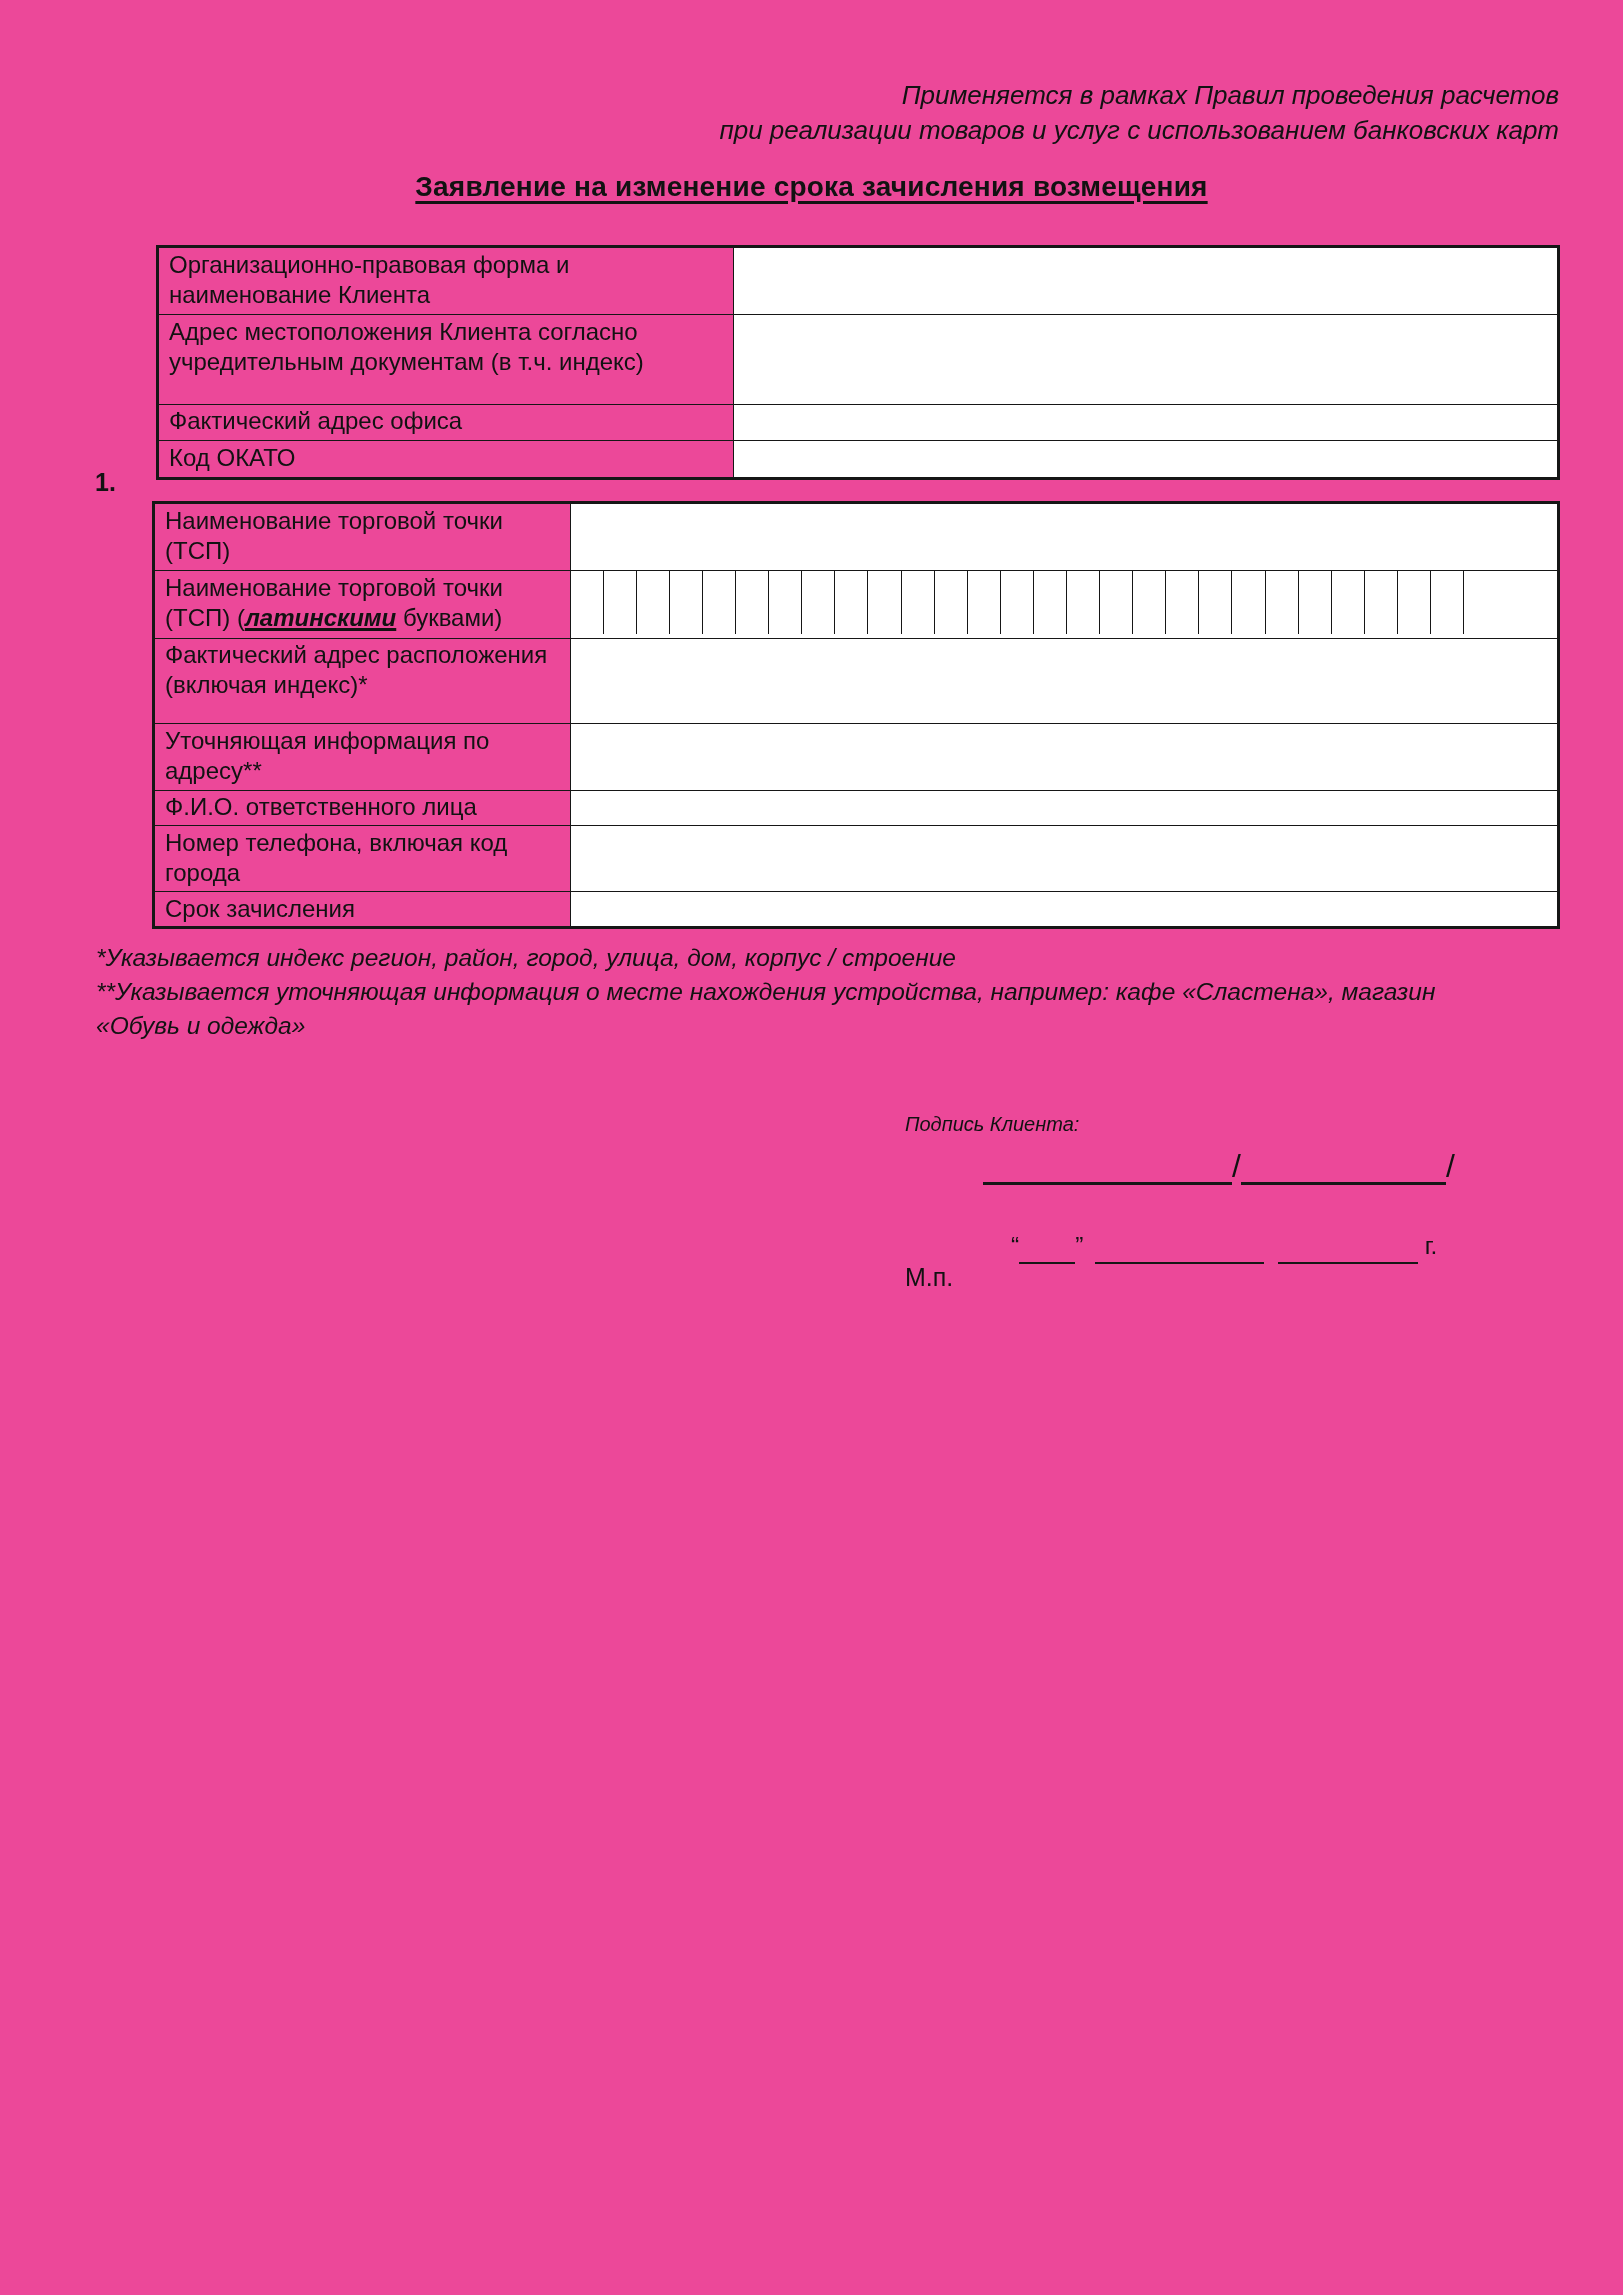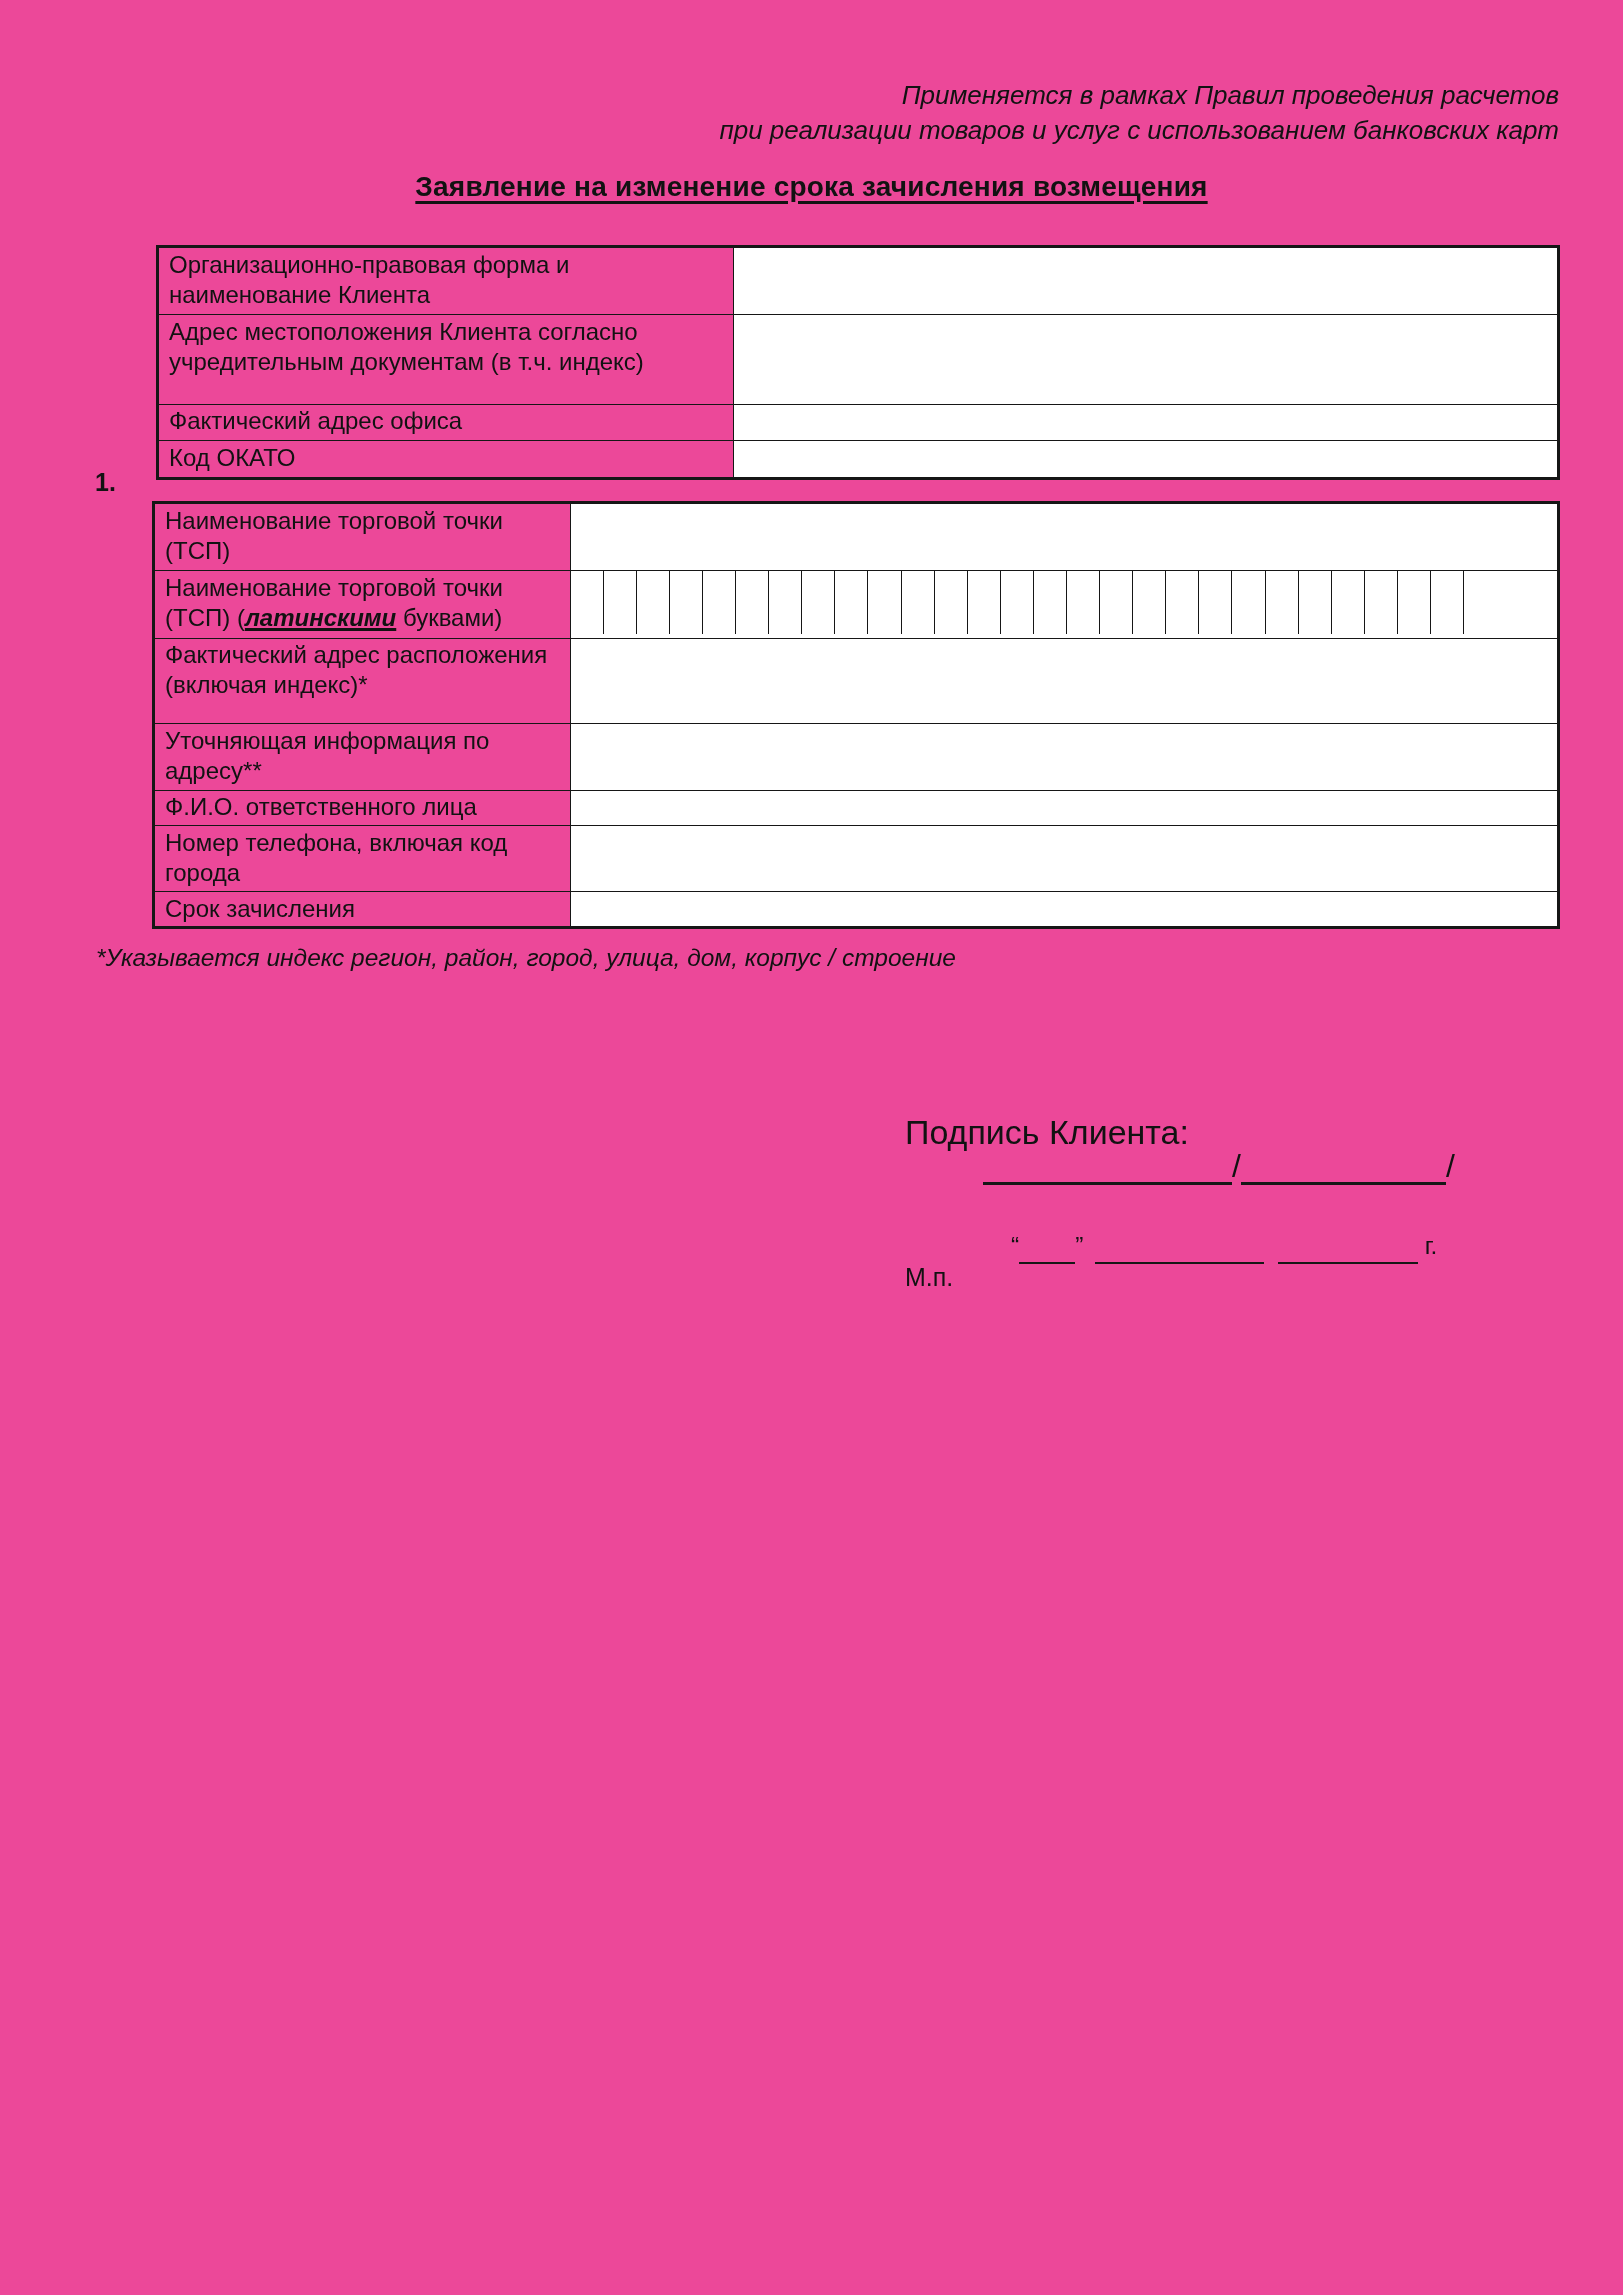--- a/index.html
+++ b/index.html
@@ -70,21 +70,21 @@
     font-size: 25px; font-weight: bold;
   }
 
   
   .footnotes {
     position: absolute; left: 96px; top: 941px; width: 1344px;
     font-style: italic; font-size: 24.5px; line-height: 34px;
   }
 
   
-  .sig-label { position: absolute; left: 905px; top: 1113px; font-size: 34px; }
+  .sig-label { position: absolute; left: 905px; top: 1113px; font-size: 20px; font-style: italic; }
   .sig-line  { position: absolute; left: 983px; top: 1146px; font-size: 32px; white-space: nowrap; }
   .sig-line .rule { display: inline-block; height: 36px; border-bottom: 3.4px solid #161616; vertical-align: bottom; }
   .rule-name { width: 249px; }
   .rule-sign { width: 205px; }
   .date-line { position: absolute; left: 1011px; top: 1228px; font-size: 24.5px; line-height: 36px; white-space: nowrap; }
   .date-line .rule { display: inline-block; height: 32px; border-bottom: 2.5px solid #161616; vertical-align: bottom; }
   .rule-day { width: 56px; }
   .rule-month { width: 169px; margin-left: 12px; }
   .rule-year { width: 140px; margin-left: 13.5px; }
   .stamp { position: absolute; left: 905px; top: 1263px; font-size: 25px; }
@@ -183,20 +183,21 @@
       </tr>
       <tr>
         <td class="lbl h36">Срок зачисления</td>
         <td class="val h36"></td>
       </tr>
     </tbody>
   </table>
 
   <div class="footnotes">
     <div>*Указывается индекс регион, район, город, улица, дом, корпус / строение</div>
+    <div>**Указывается уточняющая информация о месте нахождения устройства, например: кафе «Сластена», магазин «Обувь и одежда»</div>
   </div>
 
   <div class="sig-label">Подпись Клиента:</div>
 
   <div class="sig-line"><span class="rule rule-name"></span><span>/</span><span class="rule rule-sign"></span><span>/</span></div>
 
   <div class="date-line"><span>“</span><span class="rule rule-day"></span><span>”</span><span class="rule rule-month"></span><span class="rule rule-year"></span>&nbsp;<span>г.</span></div>
 
   <div class="stamp">М.п.</div>
 

